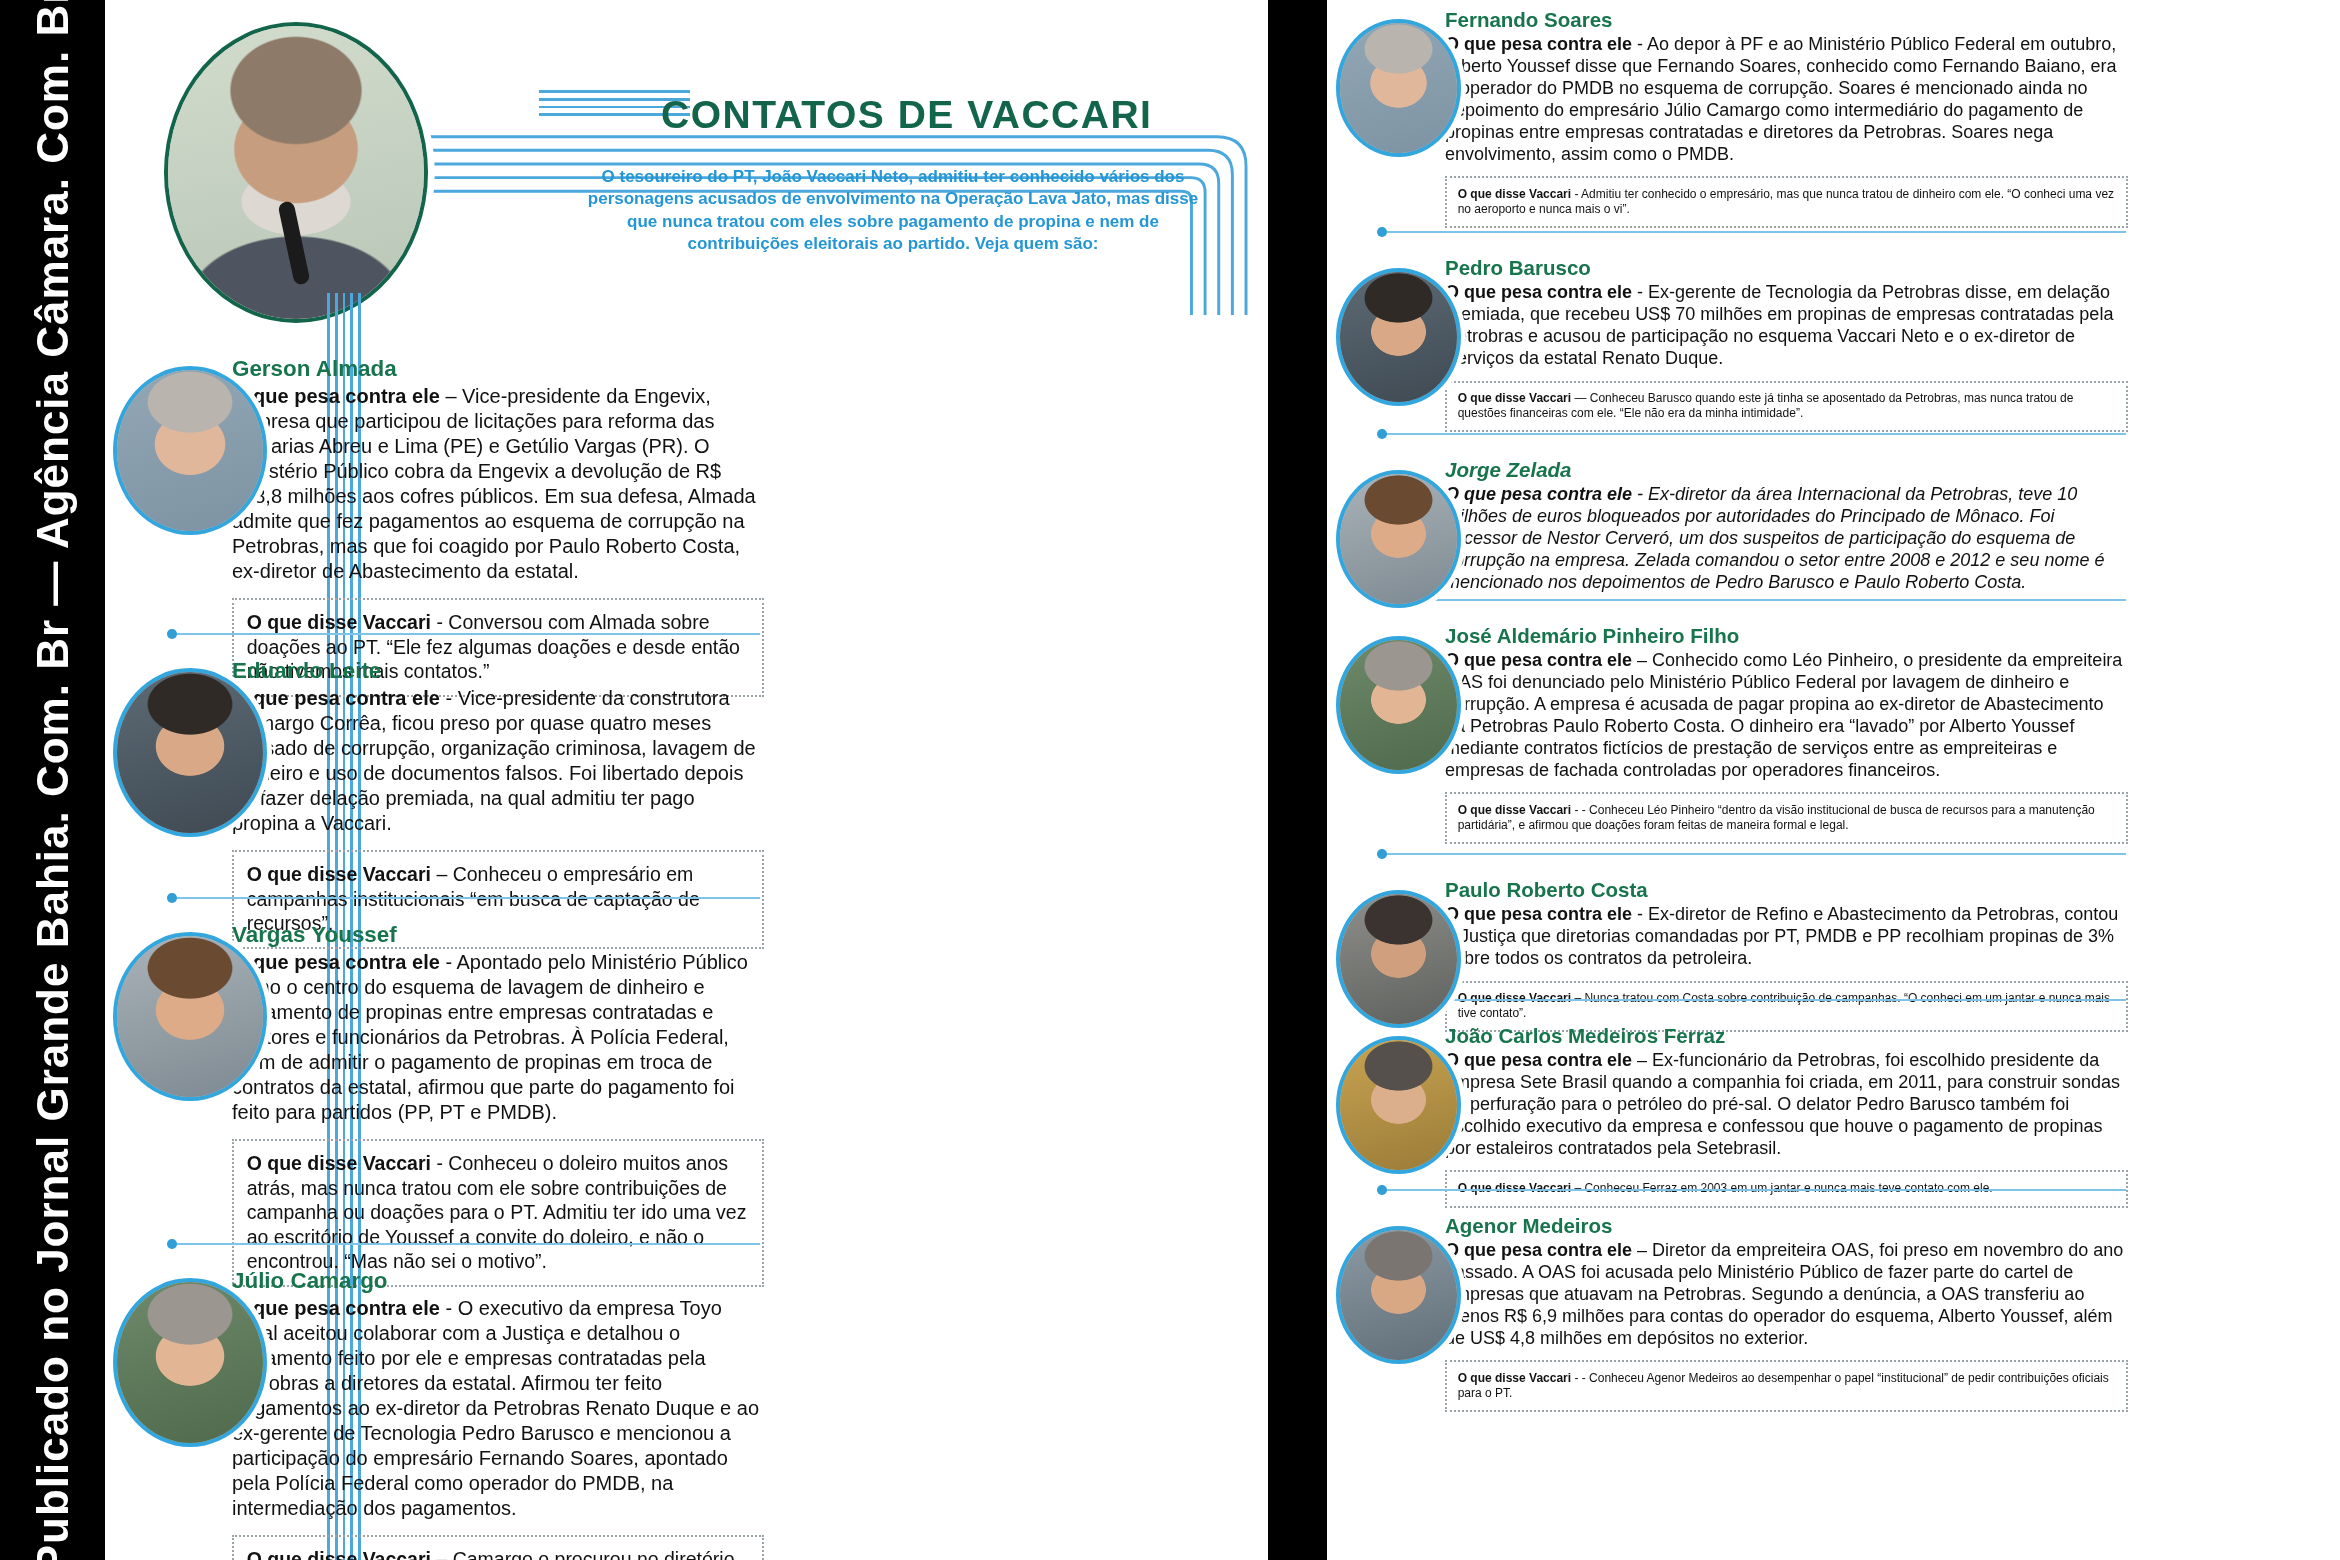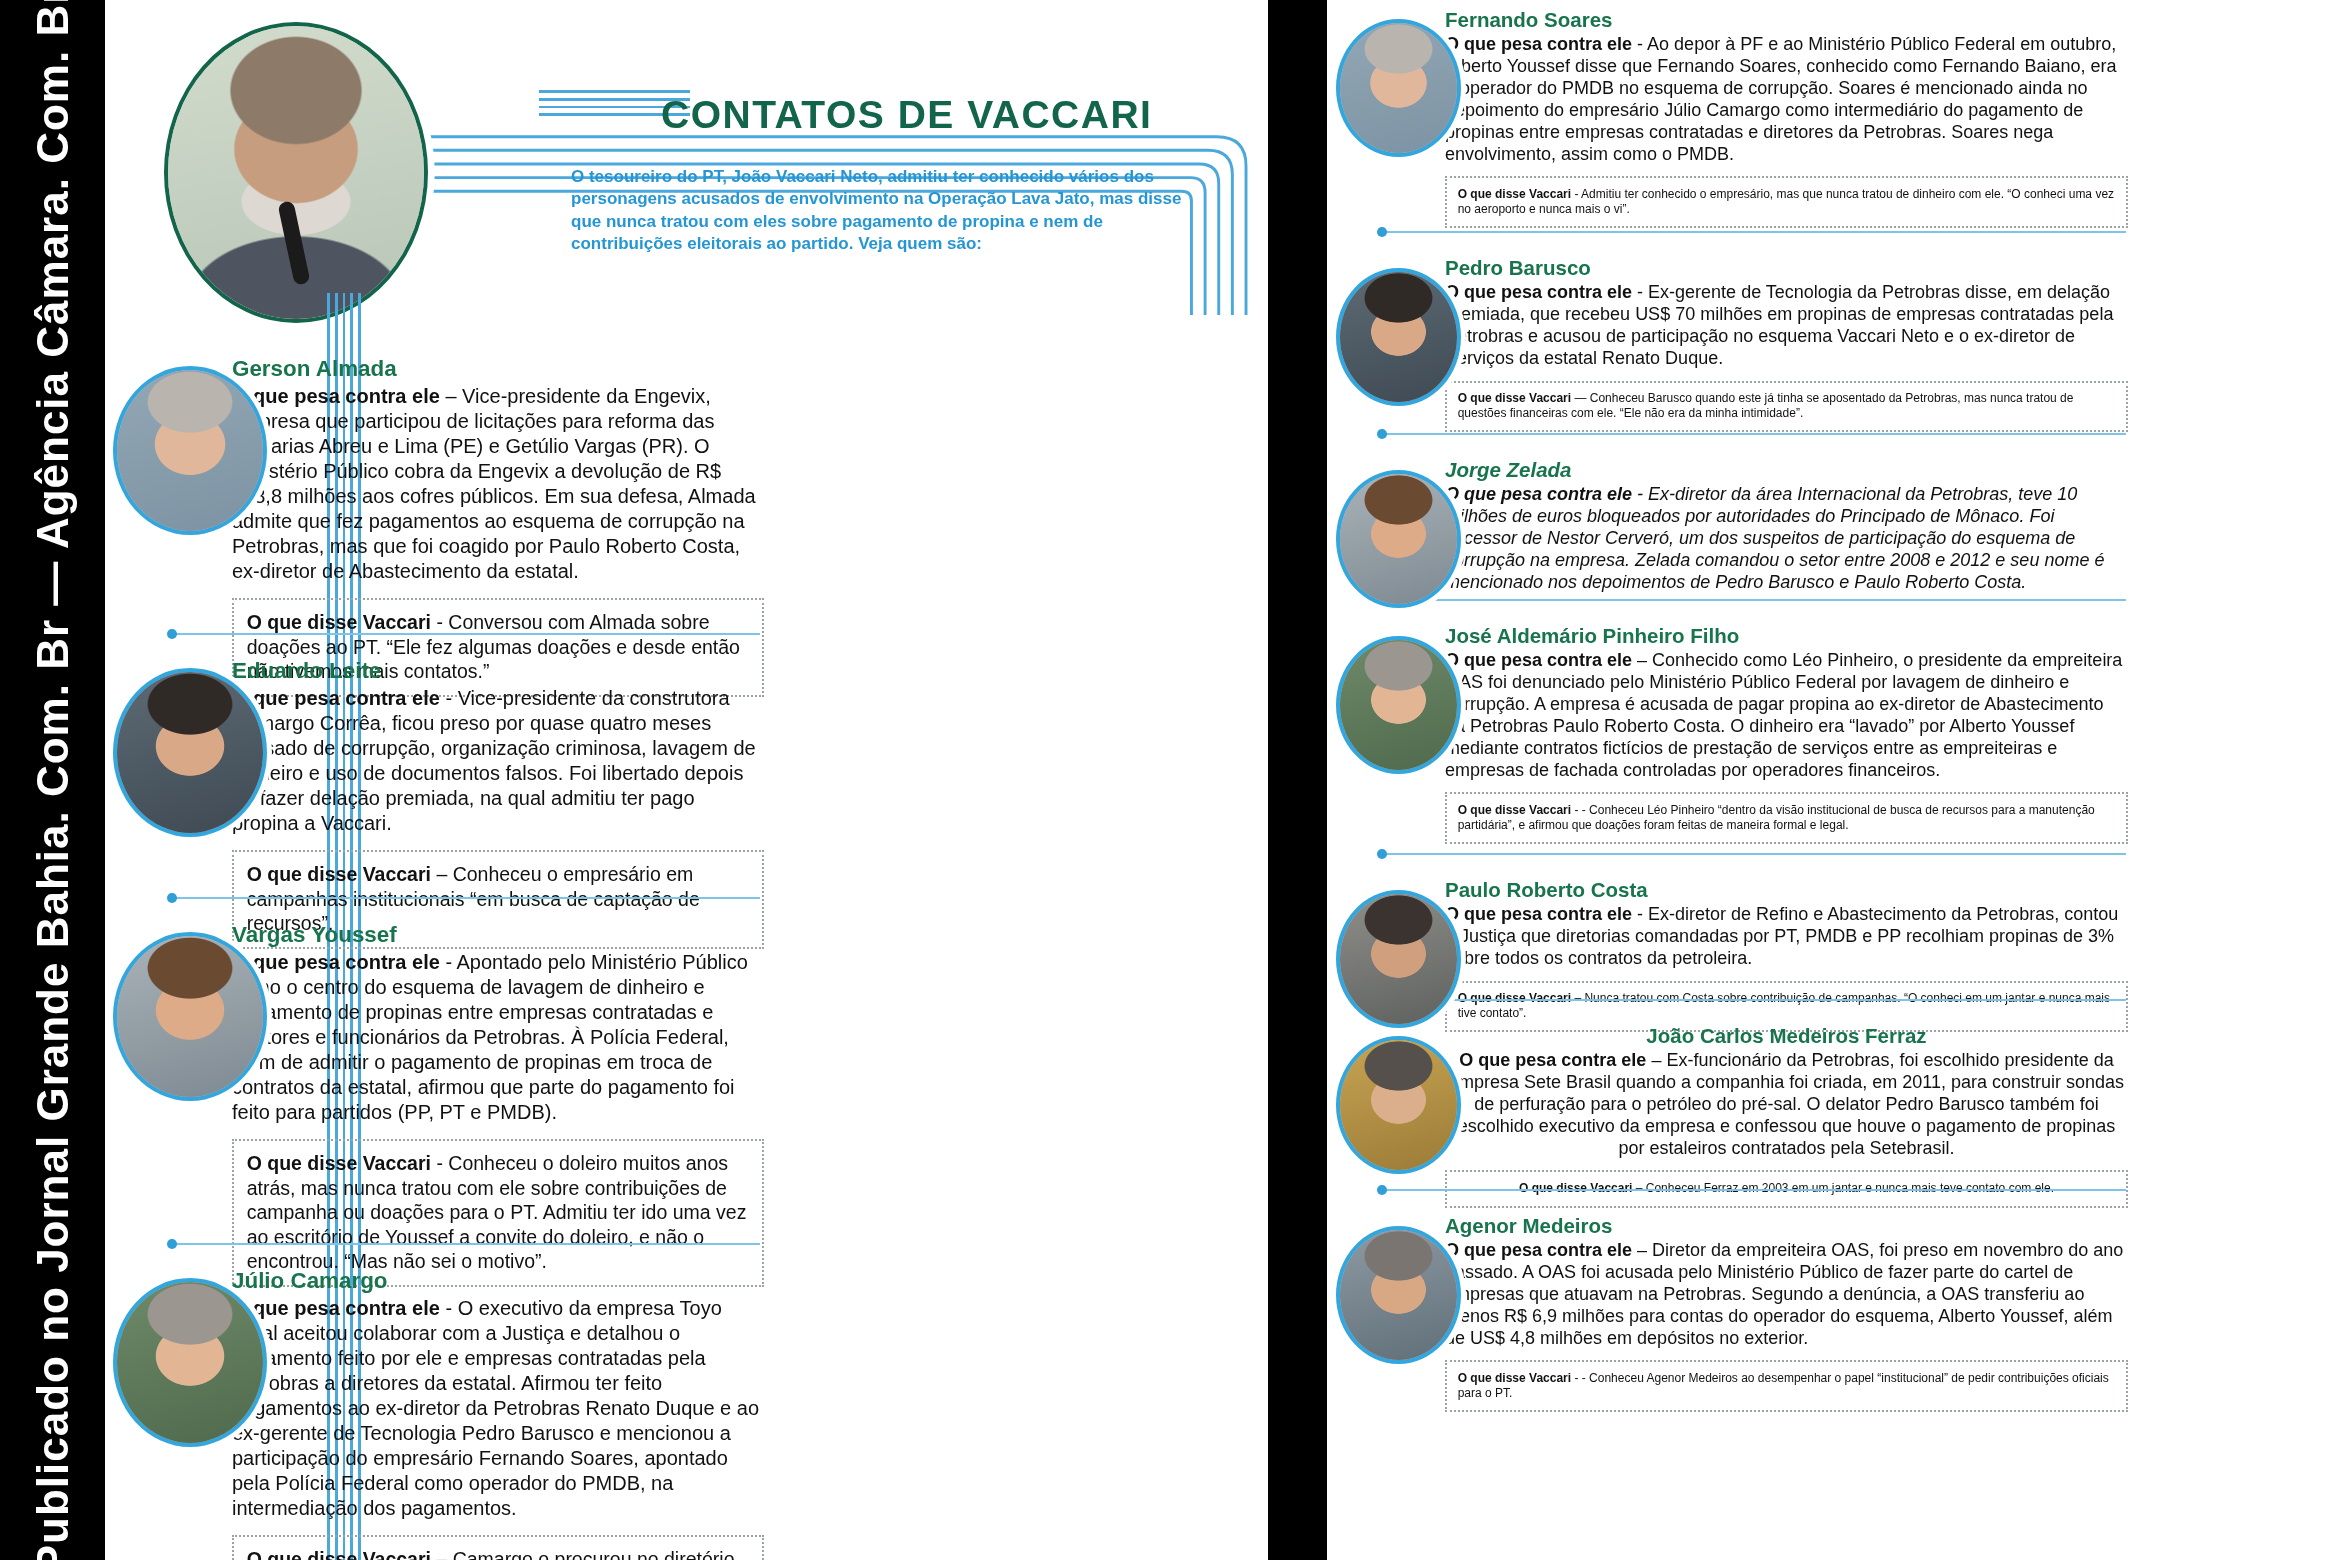--- a/index.html
+++ b/index.html
@@ -37,21 +37,21 @@
     background:#000000;
   }
 
   
   .col{position:absolute;top:0;}
   .col-left{left:105px;width:1162px;height:1560px;}
   .col-right{left:1326px;width:1014px;height:1560px;}
 
   
   .header{
-    position:absolute;left:0;top:0;width:1379px;height:336px;
+    position:absolute;left:0;top:0;width:1379px;height:336px;text-align:center;
   }
   .hero-photo{
     position:absolute;left:59px;top:21.5px;
     width:256px;height:293px;
     border-radius:50%;
     border:4.9px solid #12644a;
     overflow:hidden;
     background:#cfdacb;
     box-shadow:0 0 0 6.8px #ffffff;
   }
@@ -345,21 +345,21 @@
           <div class="quote"><b>O que disse Vaccari</b><span> – </span><span>Nunca tratou com Costa sobre contribuição de campanhas. “O conheci em um jantar e nunca mais tive contato”.</span></div>
         </div>
       </div>
       <div class="entry" style="left: 0px; top: 1024px; width: 1014px;">
         <div class="sep" style="left: 59px; top: -25px; width: 741px;">
           <span class="knob"></span>
         </div>
         <div class="avatar" style="left: 9.8px; top: 11.7px;">
           <div class="ph" style="background: radial-gradient(46% 30% at 50% 20%, rgb(85, 80, 75) 0%, rgb(85, 80, 75) 62%, transparent 64%), radial-gradient(33% 26% at 50% 46%, rgb(219, 174, 140) 0%, rgb(219, 174, 140) 70%, transparent 72%), linear-gradient(165deg, rgb(199, 163, 82) 0%, rgb(155, 124, 56) 100%);"></div>
         </div>
-        <div class="body" style="left: 119px; top: 0px; width: 683px; text-align: center;">
+        <div class="body" style="left: 119px; top: 0px; width: 683px;">
           <div class="p-name">João Carlos Medeiros Ferraz</div>
           <p class="p-text"><b>O que pesa contra ele</b><span> – </span><span>Ex-funcionário da Petrobras, foi escolhido presidente da empresa Sete Brasil quando a companhia foi criada, em 2011, para construir sondas de perfuração para o petróleo do pré-sal. O delator Pedro Barusco também foi escolhido executivo da empresa e confessou que houve o pagamento de propinas por estaleiros contratados pela Setebrasil.</span></p>
           <div class="quote"><b>O que disse Vaccari</b><span> – </span><span>Conheceu Ferraz em 2003 em um jantar e nunca mais teve contato com ele.</span></div>
         </div>
       </div>
       <div class="entry" style="left: 0px; top: 1214px; width: 1014px;">
         <div class="sep" style="left: 59px; top: -25px; width: 741px;">
           <span class="knob"></span>
         </div>
         <div class="avatar" style="left: 9.8px; top: 11.7px;">

